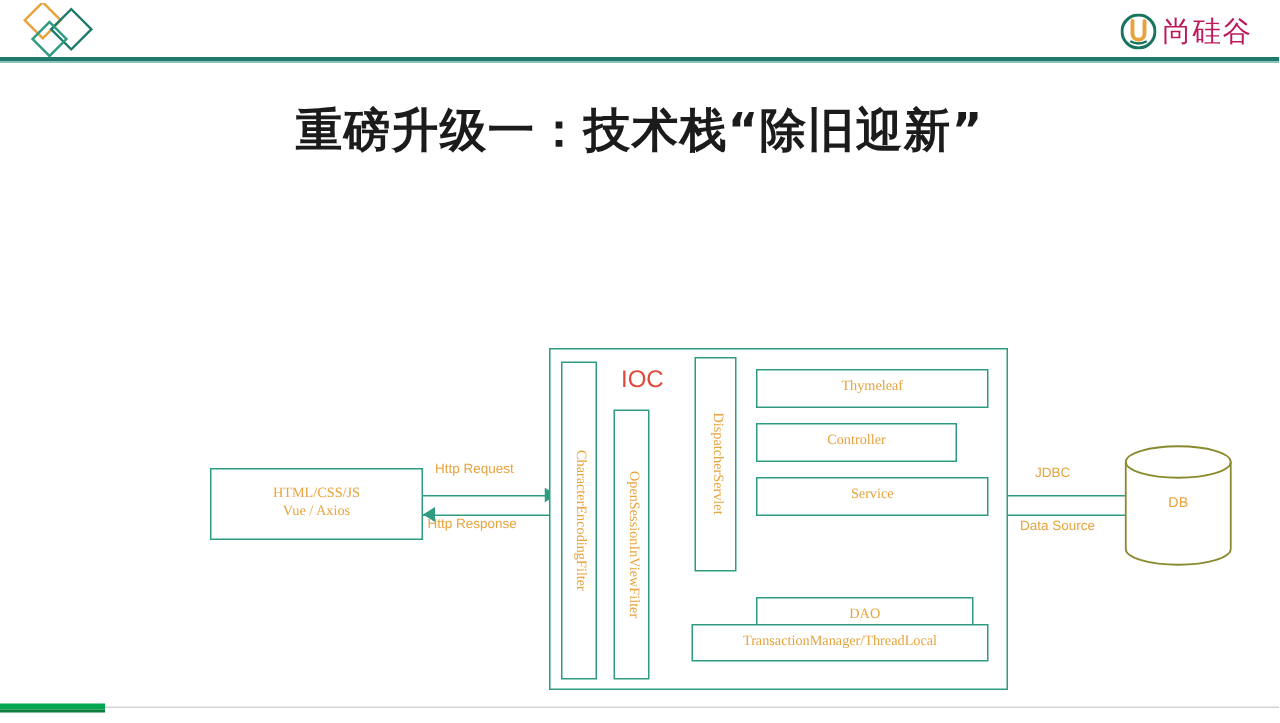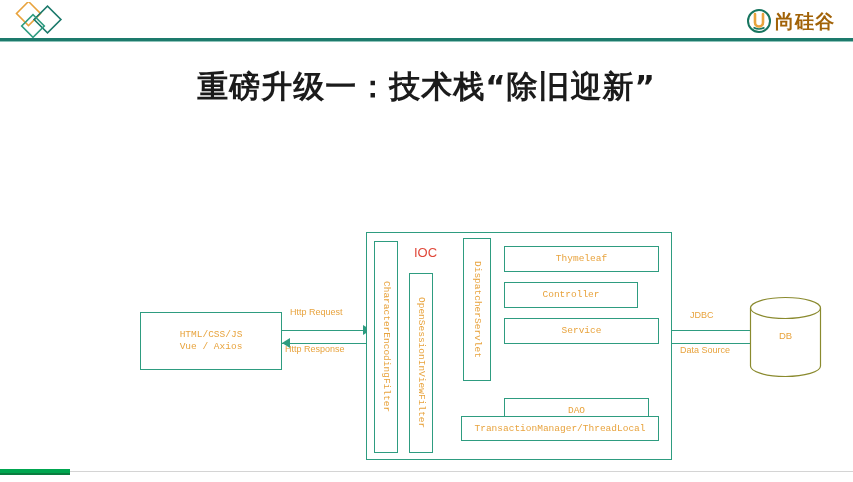--- a/index.html
+++ b/index.html
@@ -50,22 +50,22 @@
     align-items: center;
     gap: 4px;
     height: 28px;
   }
   #brand-mark {
     width: 24px; height: 24px;
   }
   #brand-text {
     font-family: "DejaVu Sans", sans-serif;
     font-size: 19px;
-    font-weight: bold;
-    color: #a16207;
+    font-weight: normal;
+    color: #be185d;
     letter-spacing: 1px;
     line-height: 24px;
   }
 
   
   #title {
     position: absolute;
     left: 0; top: 66px;
     width: 853px;
     text-align: center;
@@ -90,21 +90,21 @@
     left: 0; top: 0;
     width: 853px; height: 482px;
   }
   .dbox {
     position: absolute;
     box-sizing: border-box;
     border: 1.3px solid #2e9c80;
     background: #ffffff;
     color: #e8a33d;
     font-size: 9.5px;
-    font-family: Liberation Mono, monospace;
+    font-family: Liberation Serif, serif;
     display: flex;
     align-items: center;
     justify-content: center;
     text-align: center;
     line-height: 1.25;
   }
   .vlabel {
     writing-mode: vertical-rl;
     text-orientation: mixed;
     white-space: nowrap;
@@ -117,21 +117,21 @@
   .connlabel {
     position: absolute;
     color: #e8a33d;
     font-size: 9px;
     font-family: "Liberation Sans", sans-serif;
     white-space: nowrap;
   }
   #ioc-label {
     position: absolute;
     color: #e0483a;
-    font-size: 13px;
+    font-size: 16px;
     font-family: "Liberation Sans", sans-serif;
     font-weight: normal;
   }
   
   #db-cyl {
     position: absolute;
     left: 748px; top: 296px;
     width: 75px; height: 82px;
   }
   #db-text {
@@ -187,21 +187,21 @@
     </div>
 
     <div id="header-rule"></div>
     <div id="header-rule-thin"></div>
   </div>
 
   <div id="title">重磅升级一：技术栈“除旧迎新”</div>
 
   <div id="diagram">
 
-    <div class="dbox" style="left:140px; top:312px; width:142px; height:58px; flex-direction:column;align-items:center;">
+    <div class="dbox" style="left:140px; top:312px; width:142px; height:48px; flex-direction:column;align-items:center;">
       <span>HTML/CSS/JS</span>
       <span>Vue / Axios</span>
     </div>
 
     <div class="connlabel" style="left:290px; top:307px;">Http Request</div>
     <div class="conn" style="left:282px; top:330px; width:86px;"></div>
     <svg style="position:absolute; left:363px; top:325px;" width="10" height="10">
       <path d="M0 0 L8 5 L0 10 Z" fill="#2e9c80"></path>
     </svg>
 

